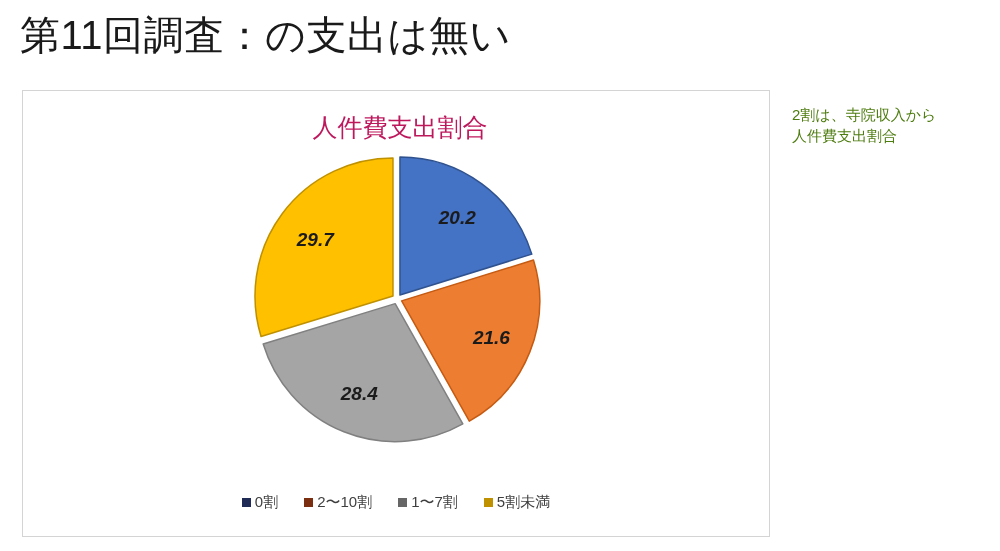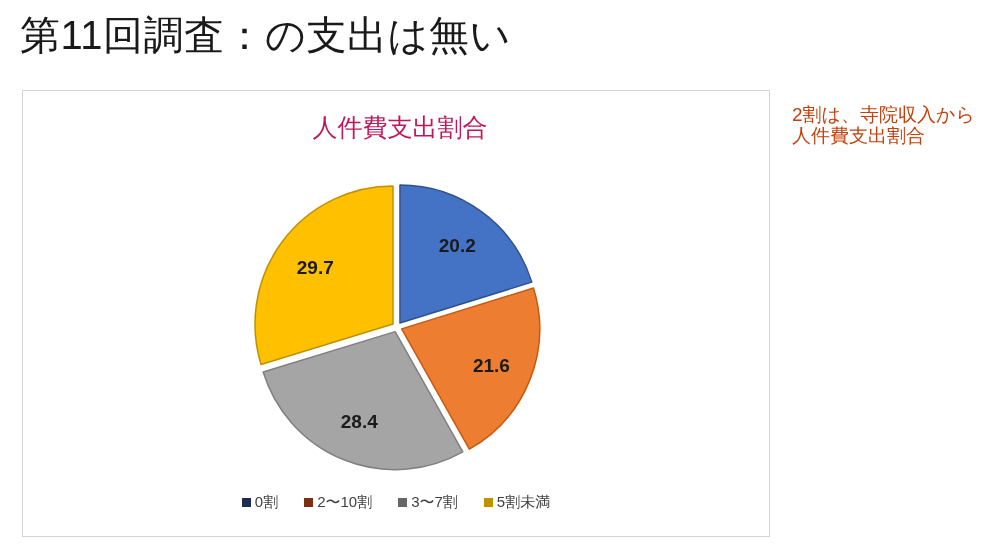--- a/index.html
+++ b/index.html
@@ -49,23 +49,24 @@
     font-size: 25px;
     line-height: 32px;
     color: #be185d;
     font-weight: 400;
   }
 
   
   #pie-area {
     position: absolute;
     left: 0;
-    top: 86px;
+    top: 58px;
     width: 748px;
     height: 300px;
+    font-style: italic;
   }
   #pie-svg {
     display: block;
     margin: 0 auto;
   }
 
   .slice-label {
     font-family: "Liberation Sans", "DejaVu Sans", sans-serif;
     font-size: 19px;
     font-weight: bold;
@@ -100,23 +101,23 @@
     line-height: 16px;
     color: #3f3f3f;
   }
 
   
   #side-note {
     position: absolute;
     left: 792px;
     top: 104px;
     width: 200px;
-    font-size: 19px;
+    font-size: 15px;
     line-height: 21px;
-    color: #c2410c;
+    color: #4d7c0f;
   }
   #side-note div { white-space: nowrap; }
 </style>
 </head>
 <body>
 
 <div id="slide-title">第11回調査：の支出は無い</div>
 
 <div id="chart-panel">
 
@@ -143,21 +144,21 @@
       <div class="legend-item">
         <span class="legend-swatch" style="background: rgb(31, 42, 85);"></span>
         <span class="legend-label">0割</span>
       </div>
       <div class="legend-item">
         <span class="legend-swatch" style="background: rgb(123, 46, 16);"></span>
         <span class="legend-label">2〜10割</span>
       </div>
       <div class="legend-item">
         <span class="legend-swatch" style="background: rgb(102, 102, 102);"></span>
-        <span class="legend-label">3〜7割</span>
+        <span class="legend-label">1〜7割</span>
       </div>
       <div class="legend-item">
         <span class="legend-swatch" style="background: rgb(191, 144, 0);"></span>
         <span class="legend-label">5割未満</span>
       </div>
     </div>
 </div>
 
 <div id="side-note">
   <div>2割は、寺院収入から</div>

